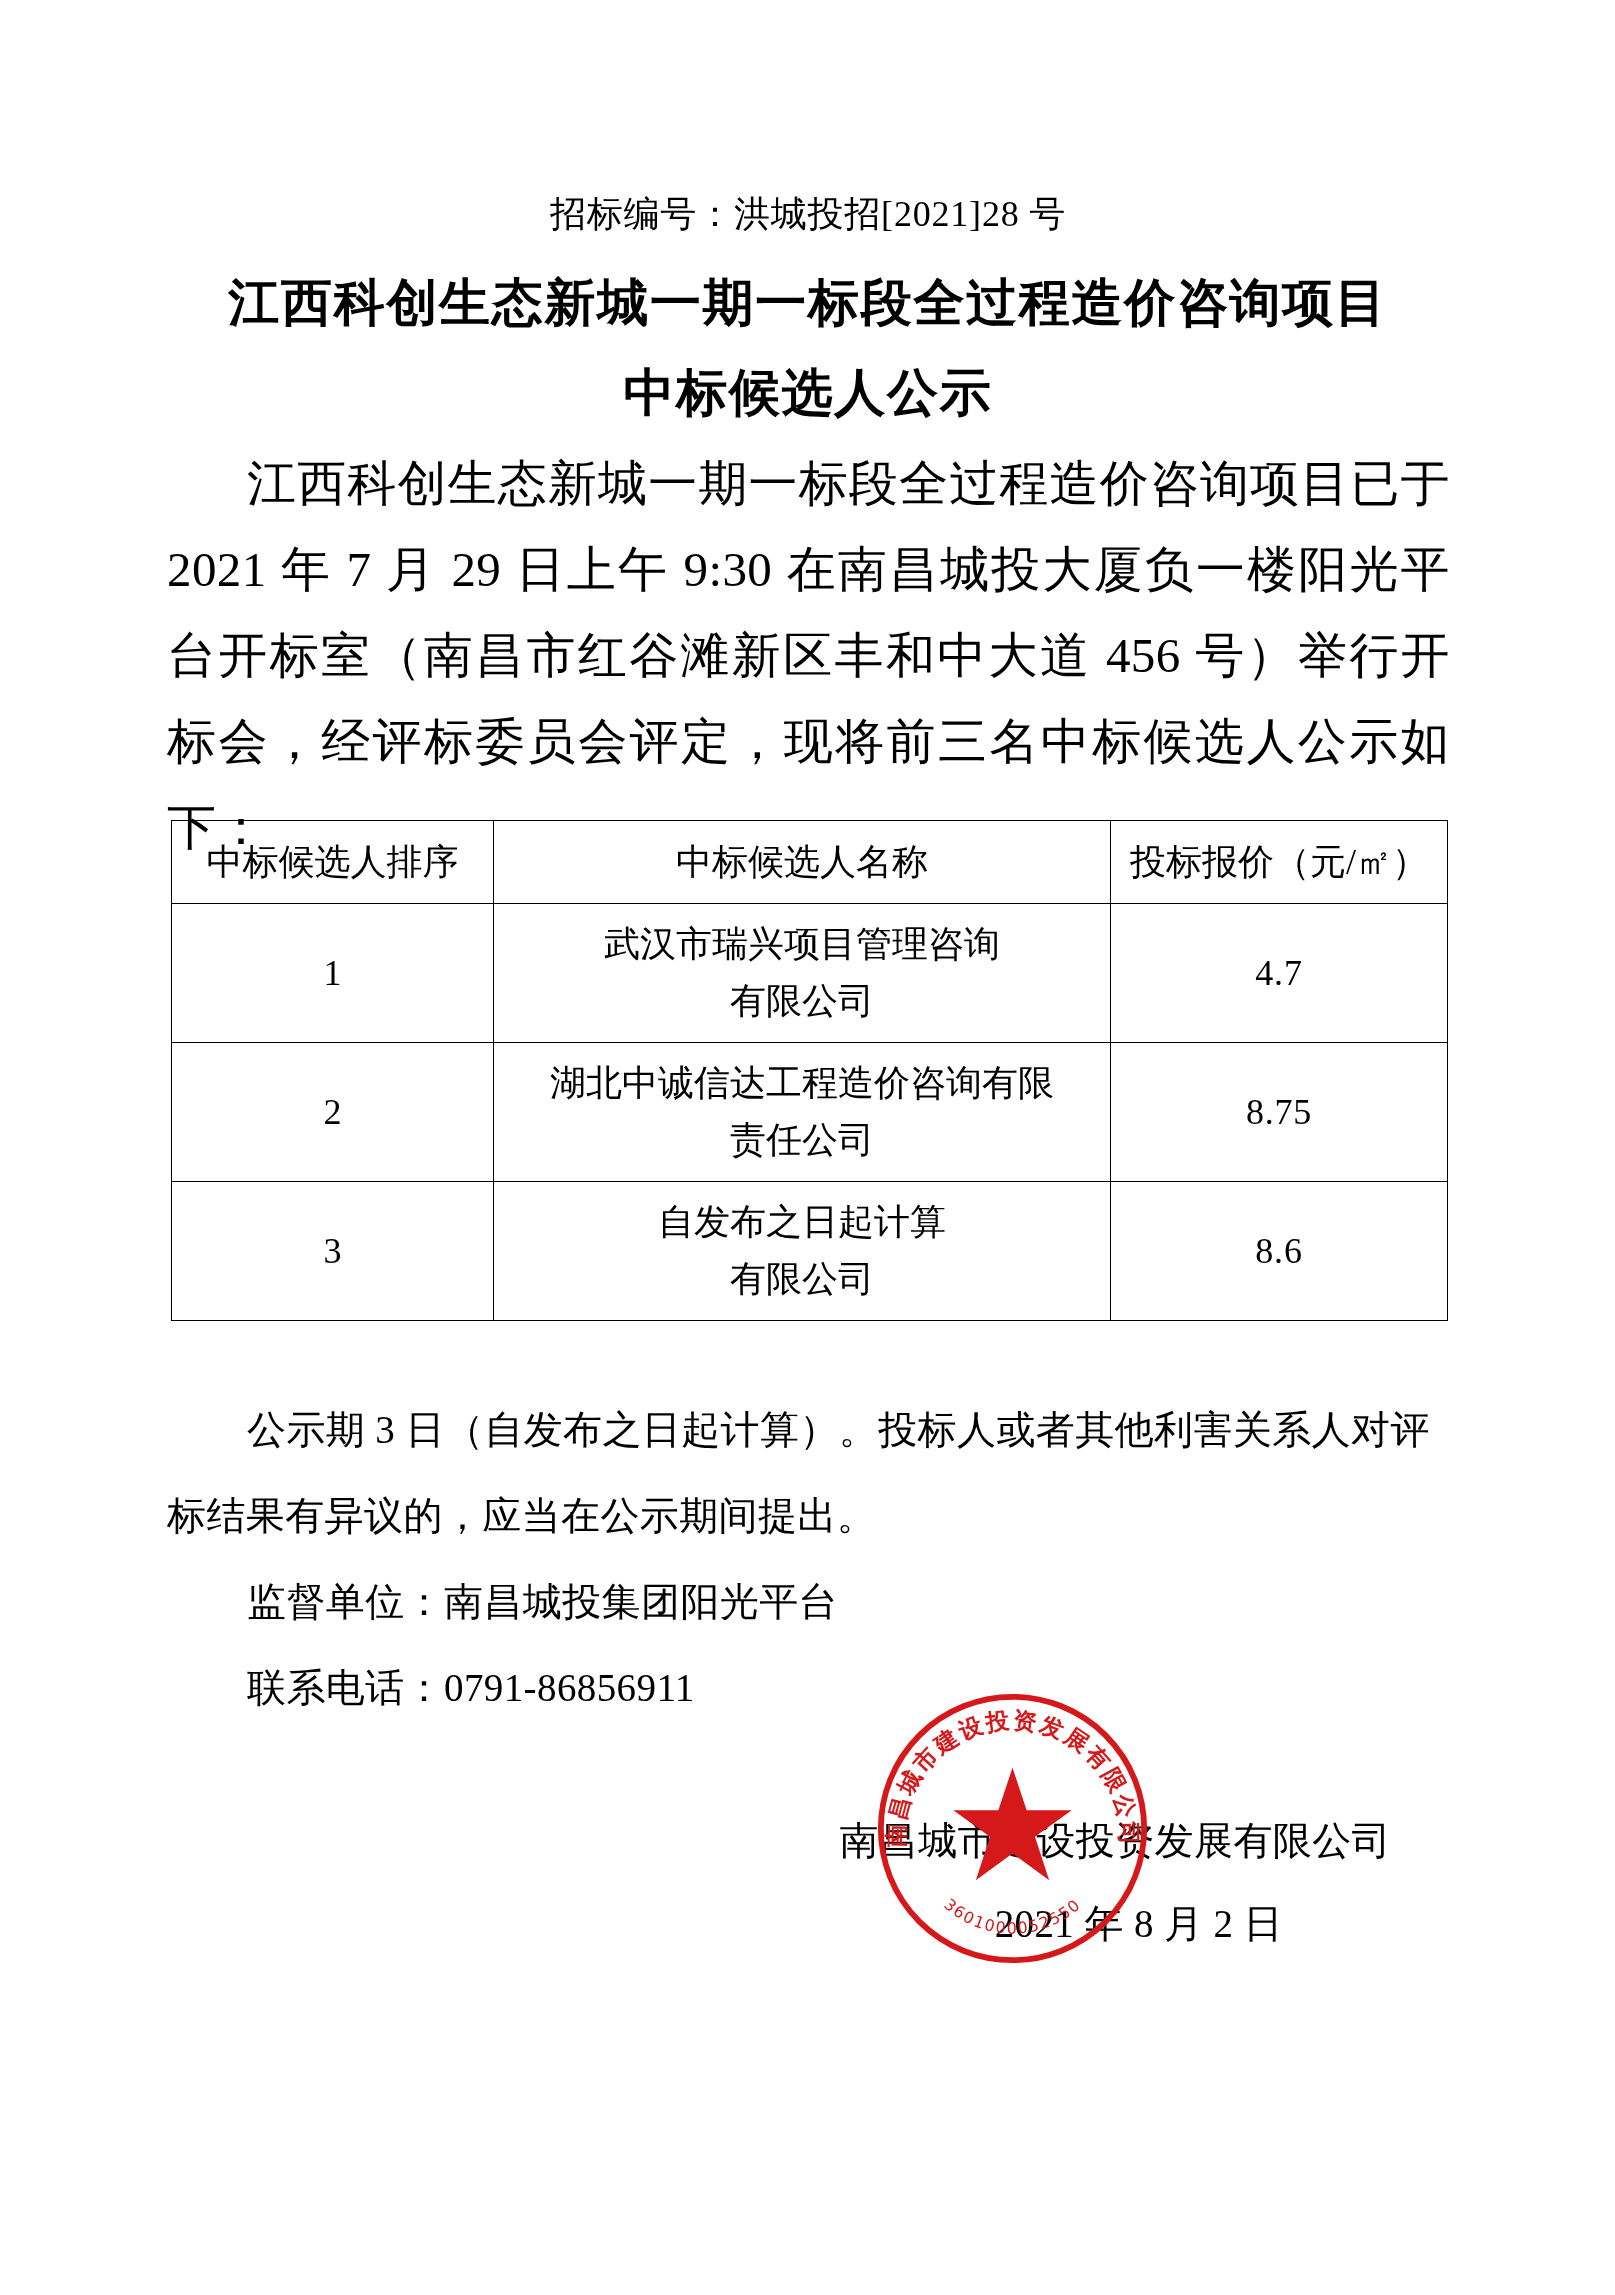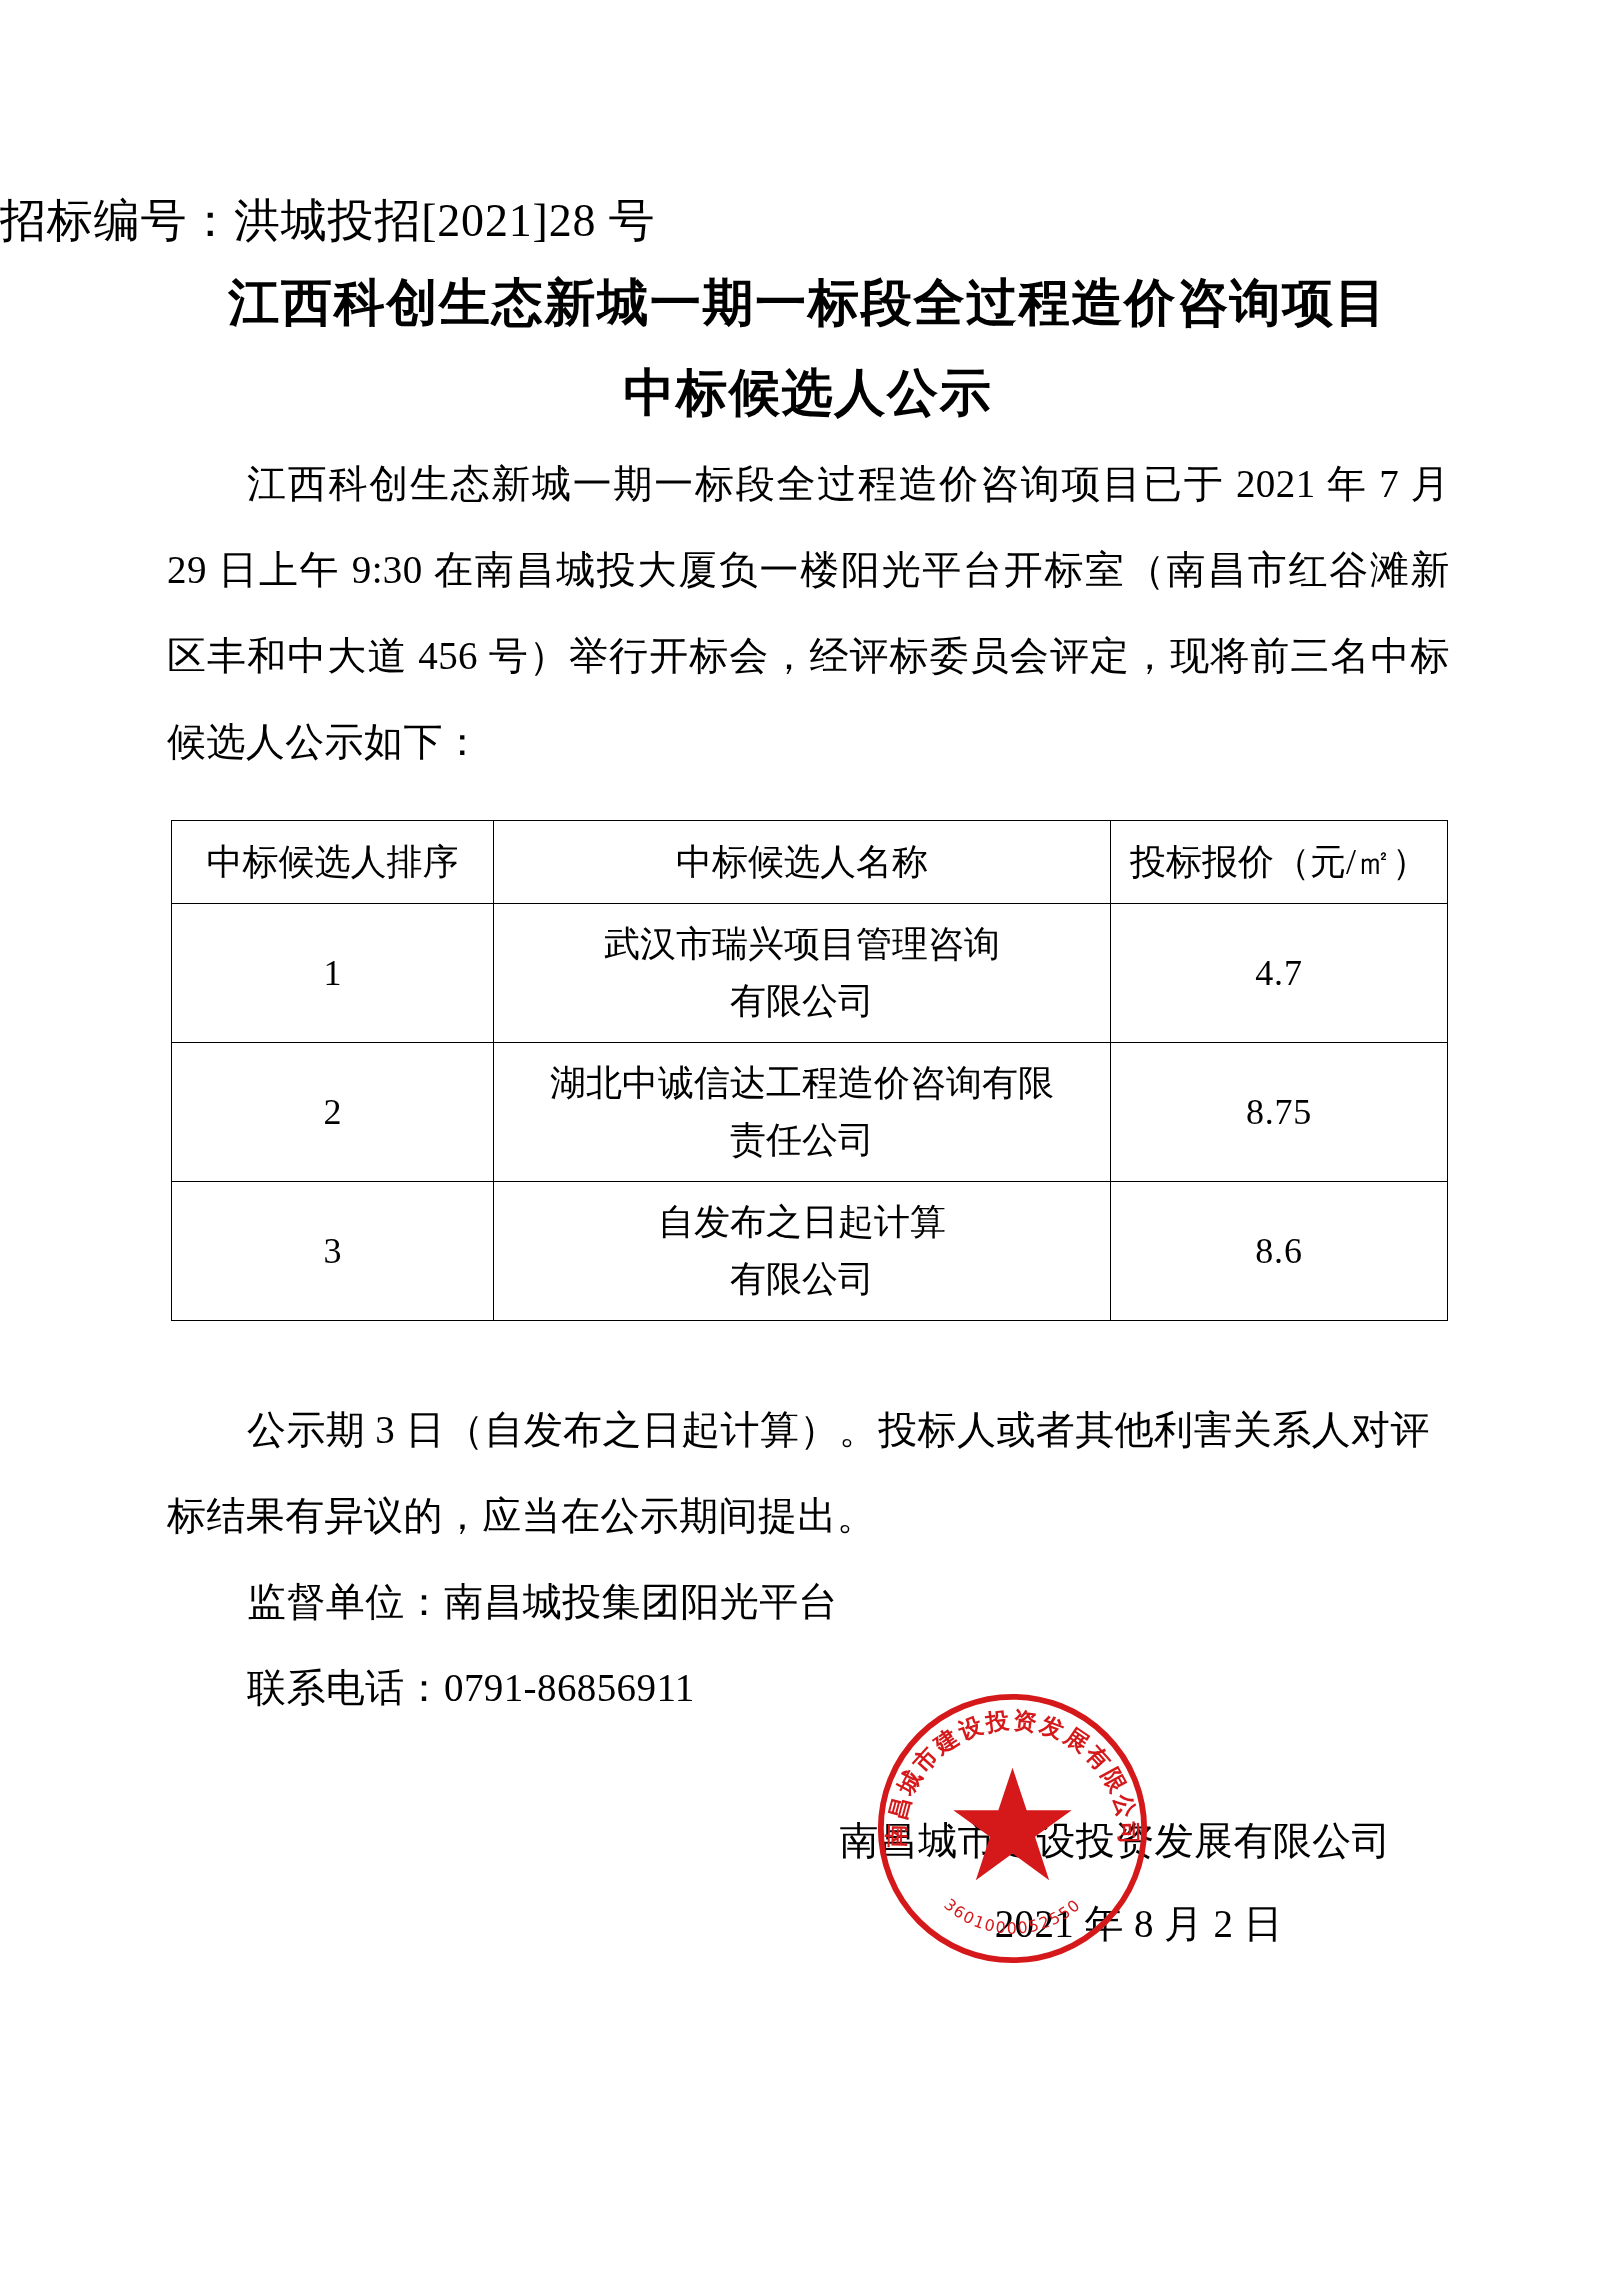--- a/index.html
+++ b/index.html
@@ -20,22 +20,22 @@
     width: 1616px;
     height: 2295px;
     box-sizing: border-box;
     padding: 0;
   }
   .doc-number {
     position: absolute;
     top: 190px;
     left: 0;
     width: 1616px;
-    text-align: left;
-    font-size: 46px;
+    text-align: center;
+    font-size: 36px;
     letter-spacing: 0.8px;
     font-family: "Liberation Serif", "DejaVu Serif", serif;
   }
   .title-block {
     position: absolute;
     top: 258px;
     left: 0;
     width: 1616px;
     text-align: center;
   }
@@ -44,21 +44,21 @@
     font-weight: bold;
     line-height: 90px;
     letter-spacing: 1.7px;
     font-family: "DejaVu Sans", "Liberation Sans", sans-serif;
   }
   .body-text {
     position: absolute;
     top: 441px;
     left: 167px;
     width: 1283px;
-    font-size: 39px;
+    font-size: 49px;
     line-height: 86px;
     text-align: justify;
     text-justify: inter-ideograph;
     letter-spacing: 0.4px;
   }
   .body-text p {
     margin: 0;
     text-indent: 80px;
   }
   table.bid-table {

